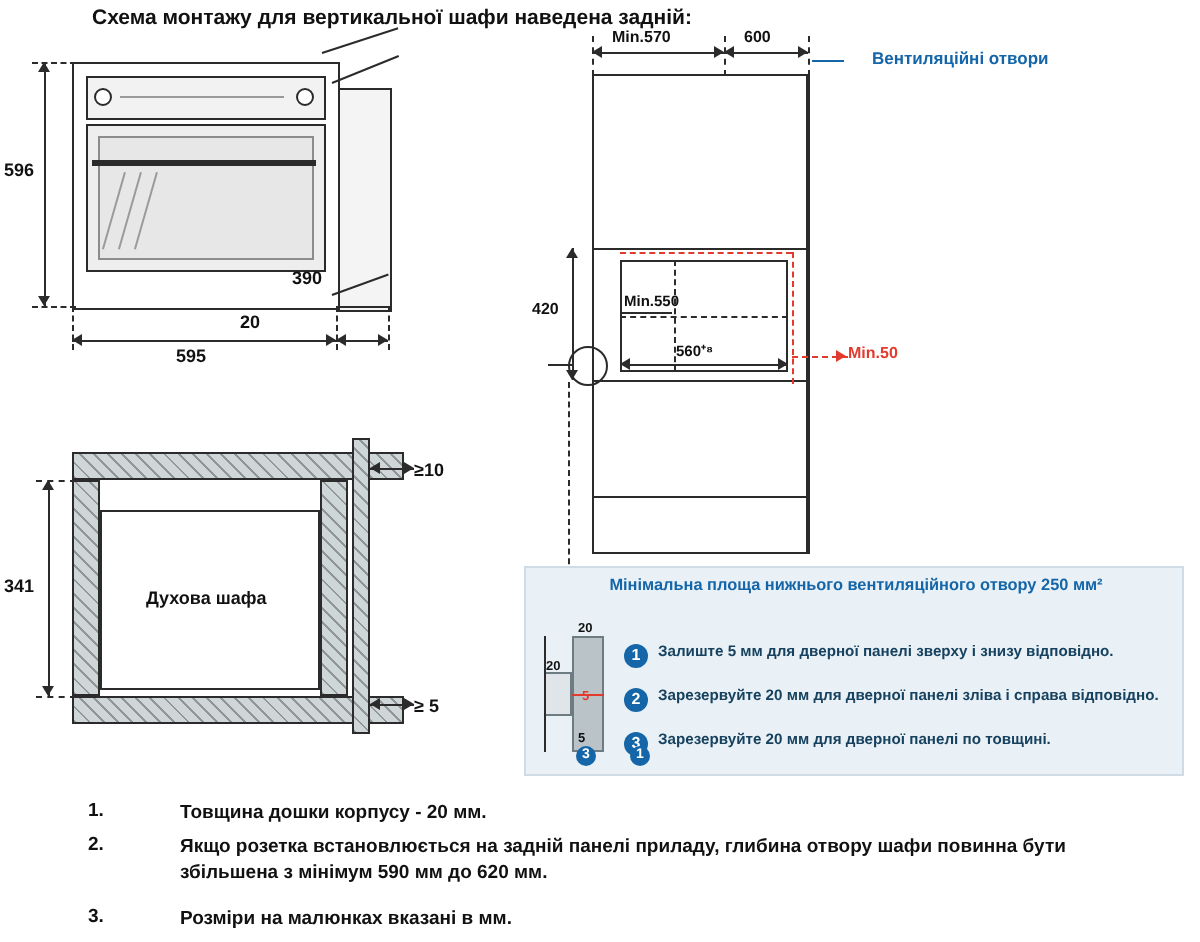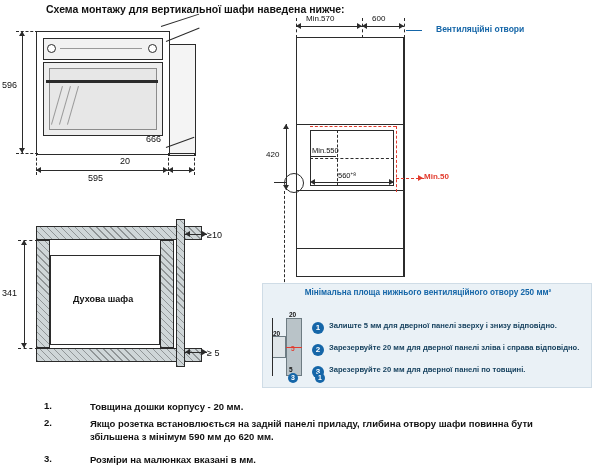--- a/index.html
+++ b/index.html
@@ -19,21 +19,21 @@
   }
   
   .ln{position:absolute;background:#2b2b2b;}
   .lnh{height:1px;}
   .lnv{width:1px;}
   .dash-h{position:absolute;height:0;border-top:1px dashed #2b2b2b;}
   .dash-v{position:absolute;width:0;border-left:1px dashed #2b2b2b;}
   .rdash-h{position:absolute;height:0;border-top:1px dashed #e23b2e;}
   .rdash-v{position:absolute;width:0;border-left:1px dashed #e23b2e;}
   .box{position:absolute;border:1px solid #2b2b2b;box-sizing:border-box;}
-  .lbl-b{position:absolute;font-size:8px;color:#111;font-weight:normal;white-space:nowrap;}
+  .lbl-b{position:absolute;font-size:8px;color:#111;font-weight:bold;white-space:nowrap;}
   .lbl-blue{position:absolute;font-size:8.5px;color:#1566a8;font-weight:bold;white-space:nowrap;padding-left:12px;}
   .lbl-red{position:absolute;font-size:8px;color:#e23b2e;font-weight:bold;white-space:nowrap;}
 
   
   .arw{position:absolute;width:0;height:0;}
   .arw-l{border-top:3px solid transparent;border-bottom:3px solid transparent;border-right:5px solid #2b2b2b;}
   .arw-r{border-top:3px solid transparent;border-bottom:3px solid transparent;border-left:5px solid #2b2b2b;}
   .arw-u{border-left:3px solid transparent;border-right:3px solid transparent;border-bottom:5px solid #2b2b2b;}
   .arw-d{border-left:3px solid transparent;border-right:3px solid transparent;border-top:5px solid #2b2b2b;}
   .arw-r-red{border-top:3px solid transparent;border-bottom:3px solid transparent;border-left:5px solid #e23b2e;}
@@ -80,21 +80,21 @@
 
   
   .note{position:absolute;font-size:9.5px;color:#111;font-weight:bold;line-height:13px;}
   .note-n{position:absolute;font-size:9.5px;color:#111;font-weight:bold;}
 
   .circle-mark{position:absolute;border:1px solid #2b2b2b;border-radius:50%;}
 </style>
 </head>
 <body>
 
-<div class="abs ttl">Схема монтажу для вертикальної шафи наведена нижче:</div>
+<div class="abs ttl">Схема монтажу для вертикальної шафи наведена задній:</div>
 
 <div>
 
   <div class="oven-side" style="left:168px;top:44px;width:26px;height:110px;background:#f4f4f4;"></div>
   <div class="ln lnh" style="left:36px;top:31px;width:132px;"></div>
   <div class="ln lnh" style="left:168px;top:44px;width:26px;"></div>
   <div class="ln" style="left:161px;top:26px;width:40px;height:1px;transform:rotate(-18deg);transform-origin:left center;"></div>
 
   <div class="oven-outer"></div>
   <div class="oven-top"></div>
@@ -126,21 +126,21 @@
   <div class="dash-v" style="left:168px;top:153px;height:22px;"></div>
   <div class="lbl-b" style="left:88px;top:173px;font-size:9px;">595</div>
 
   <div class="ln lnh" style="left:168px;top:170px;width:26px;"></div>
   <div class="arw arw-l" style="left:168px;top:167px;"></div>
   <div class="arw arw-r" style="left:189px;top:167px;"></div>
   <div class="dash-v" style="left:194px;top:153px;height:22px;"></div>
   <div class="lbl-b" style="left:120px;top:156px;font-size:9px;">20</div>
 
   <div class="ln" style="left:166px;top:41px;width:36px;height:1px;transform:rotate(-22deg);transform-origin:left center;"></div>
-  <div class="lbl-b" style="left:146px;top:134px;font-size:9px;">666</div>
+  <div class="lbl-b" style="left:146px;top:134px;font-size:9px;">390</div>
 </div>
 
 <div>
 
   <div class="hatch" style="left:36px;top:226px;width:166px;height:14px;"></div>
   <div class="hatch" style="left:36px;top:348px;width:166px;height:14px;"></div>
   <div class="hatch" style="left:36px;top:240px;width:14px;height:108px;"></div>
   <div class="hatch" style="left:160px;top:240px;width:14px;height:108px;"></div>
 
   <div class="plan-inner" style="left:50px;top:255px;width:110px;height:90px;"></div>

